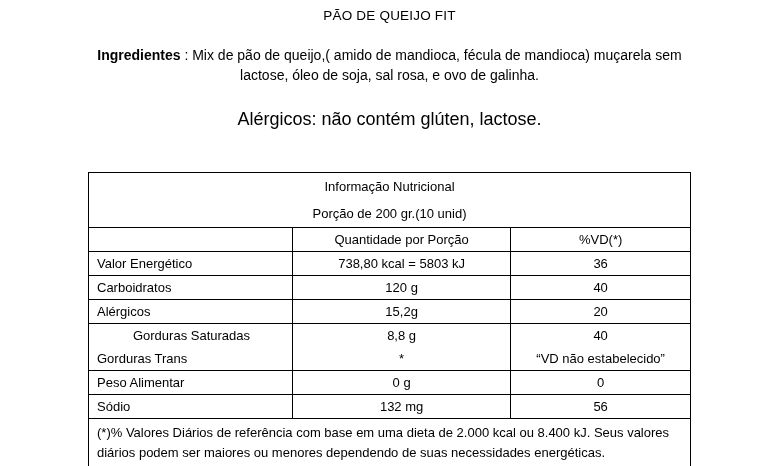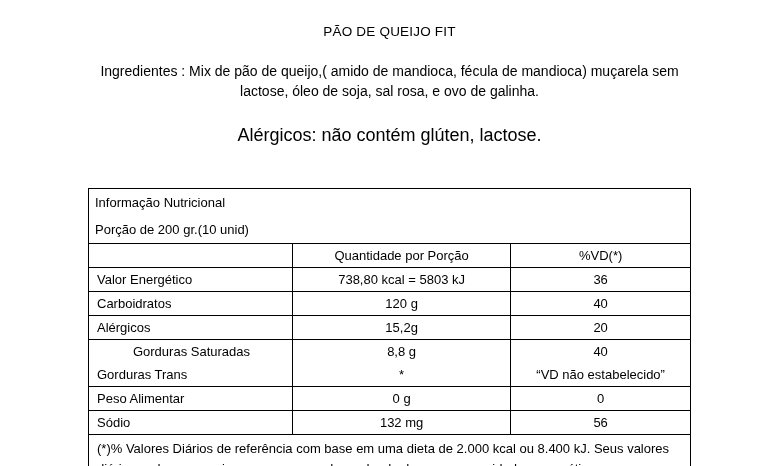--- a/index.html
+++ b/index.html
@@ -17,31 +17,31 @@
   }
   .page {
     position: relative;
     width: 779px;
     height: 466px;
     box-sizing: border-box;
   }
   .doc-title {
     text-align: center;
     font-size: 13.5px;
-    margin-top: 24px;
+    margin-top: 8px;
     letter-spacing: 0.2px;
   }
   .intro {
     margin: 22px 86px 0 86px;
     text-align: center;
     font-size: 14px;
     line-height: 1.45;
   }
   .intro b {
-    font-weight: normal;
+    font-weight: bold;
   }
   .allergen-block {
     margin-top: 20px;
     text-align: center;
     font-size: 18px;
     line-height: 1.45;
   }
   table.nutri {
     position: absolute;
     left: 88px;
@@ -50,20 +50,21 @@
     border-collapse: collapse;
     font-size: 13px;
   }
   table.nutri td {
     border: 1px solid #000000;
     padding: 2px 6px;
     vertical-align: middle;
     height: 19px;
   }
   .hdr-span {
+    text-align: center;
     line-height: 1.35;
     padding-top: 4px !important;
     padding-bottom: 4px !important;
     margin-top: 35px;
   }
   .col-label {
     width: 197px;
     text-align: left;
     padding-left: 8px !important;
   }

